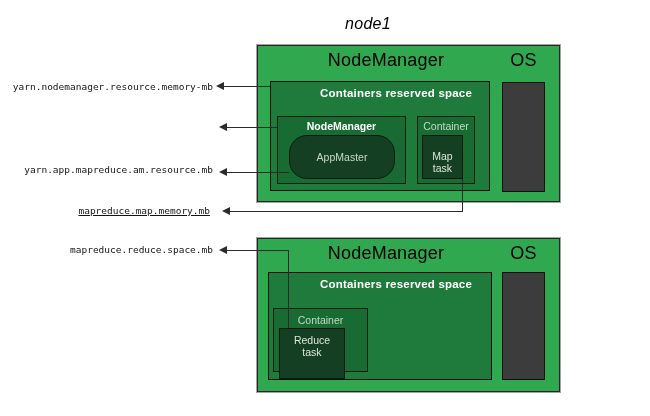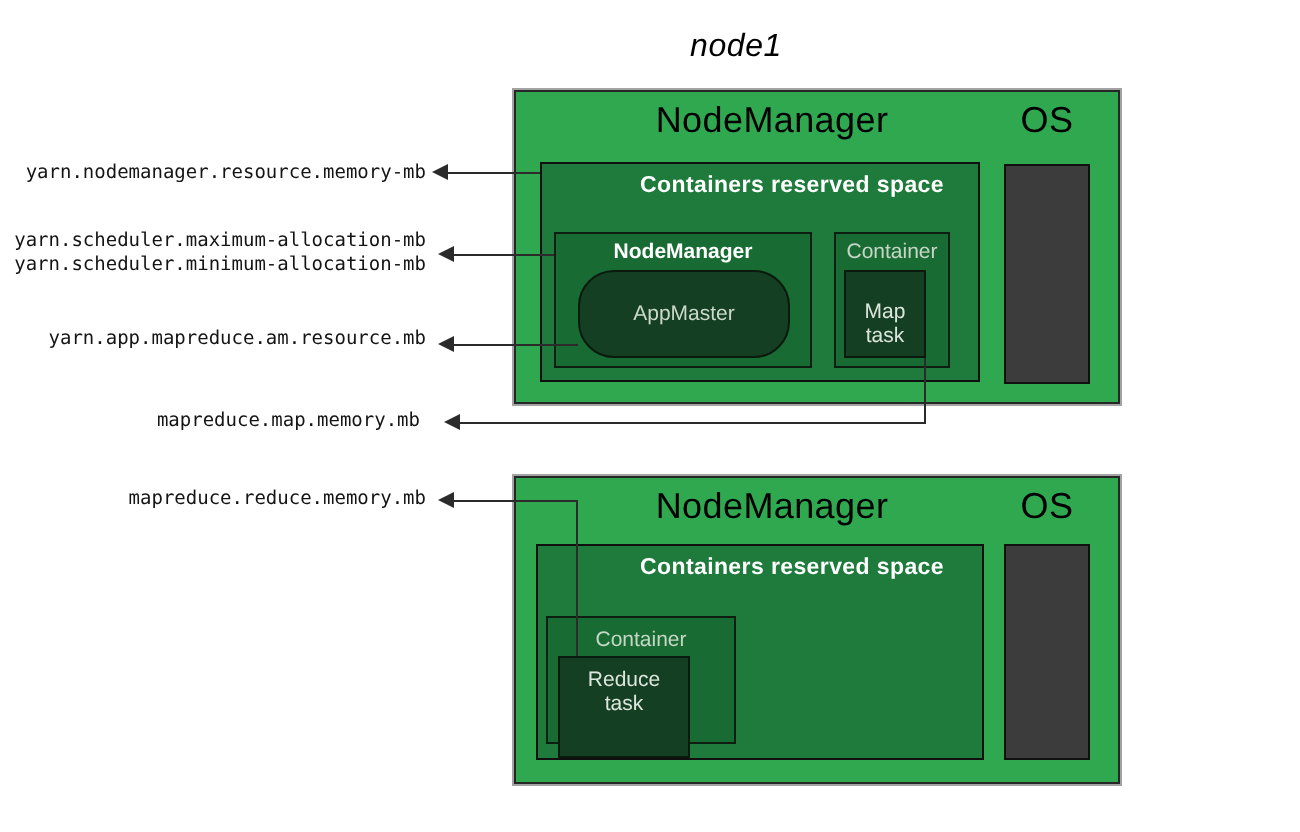--- a/index.html
+++ b/index.html
@@ -149,30 +149,26 @@
 
   <div class="abs task-box" style="left:279px; top:328px; width:66px; height:51px; padding-top:5px;">
     <div>Reduce</div>
     <div>task</div>
   </div>
 
   <div class="abs os-block" style="left:502px; top:272px; width:43px; height:108px;"></div>
 
   <div class="abs cfg-label" style="right:437px; top:81px;">yarn.nodemanager.resource.memory-mb</div>
 
-  <div class="abs cfg-label" style="right:437px; top:115px;">
-    <div>yarn.scheduler.maximum-allocation-mb</div>
-    <div>yarn.scheduler.minimum-allocation-mb</div>
-  </div>
 
   <div class="abs cfg-label" style="right:437px; top:164px;">yarn.app.mapreduce.am.resource.mb</div>
 
-  <div class="abs cfg-label" style="right:440px; top:205px;">mapreduce.map.memory.mb</div>
+  <div class="abs cfg-label" style="right:440px; top:205px;text-decoration:underline;">mapreduce.map.memory.mb</div>
 
-  <div class="abs cfg-label" style="right:437px; top:244px;">mapreduce.reduce.memory.mb</div>
+  <div class="abs cfg-label" style="right:437px; top:244px;">mapreduce.reduce.space.mb</div>
 
   <div class="arrow-left" style="left:216px; top:82px;"></div>
   <div class="hline" style="left:223px; top:86px; width:47px;"></div>
 
   <div class="arrow-left" style="left:219px; top:123px;"></div>
   <div class="hline" style="left:226px; top:127px; width:51px;"></div>
 
   <div class="arrow-left" style="left:219px; top:168px;"></div>
   <div class="hline" style="left:226px; top:172px; width:63px;"></div>
 

